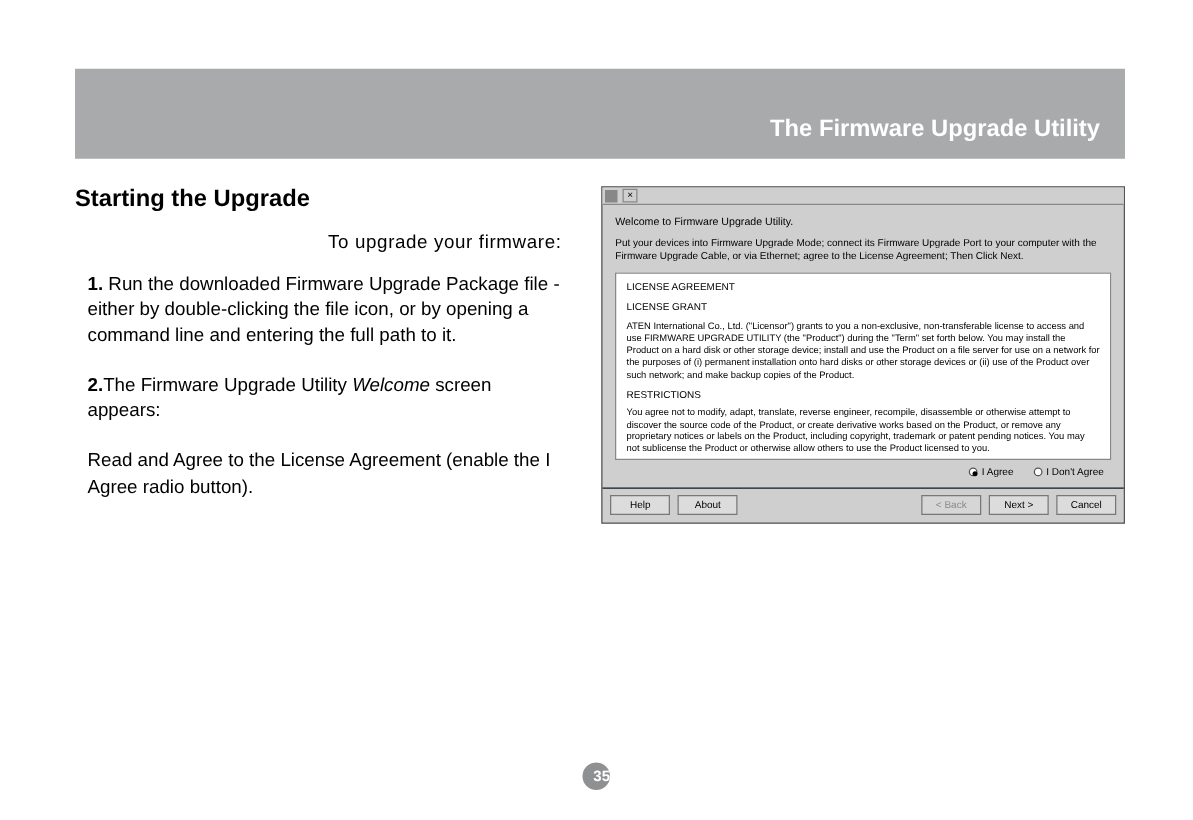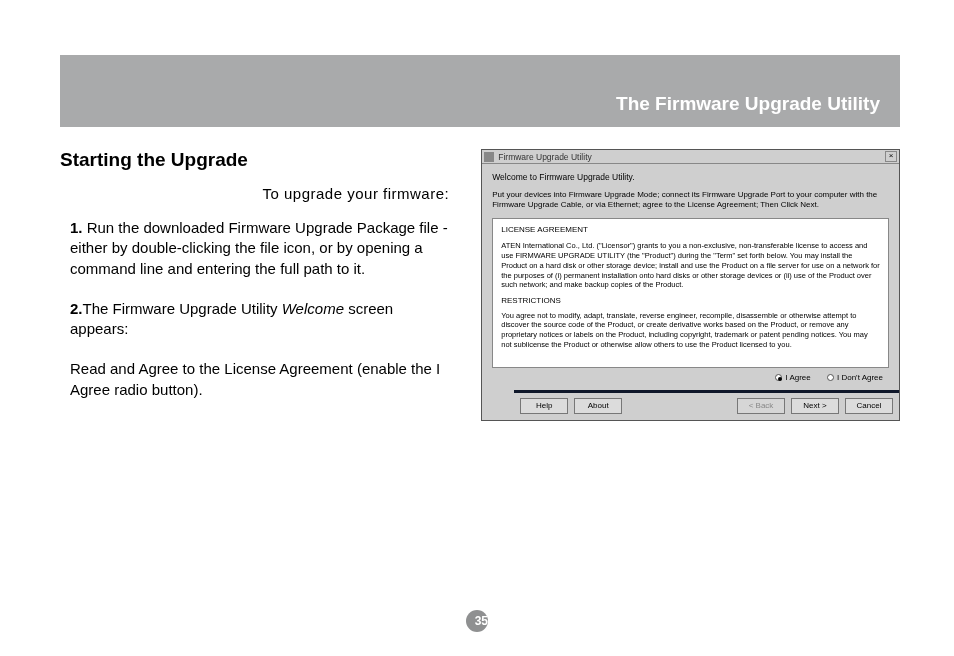--- a/index.html
+++ b/index.html
@@ -155,25 +155,24 @@
   }
   .radio-row .dot.sel::after {
     content:"";
     position:absolute;
     left:1.5px; top:1.5px;
     width:4px; height:4px;
     background:#000;
     border-radius:50%;
   }
   .btn-row {
-    border-top: 3px solid #0f172a;
+    border-top: 1px solid #0f172a;
     padding: 5px 6px 6px 6px;
     display: flex;
     gap: 6px;
-    margin-left: 32px;
   }
   .btn {
     border: 1px solid #777;
     background: #dcdcdc;
     font-size: 8px;
     height: 16px;
     line-height: 14px;
     text-align: center;
     min-width: 48px;
     padding: 0 6px;
@@ -216,28 +215,28 @@
       </div>
       <div class="step-sub">
         <span>Read and </span><span class="ital">Agree</span><span> to the License Agreement (enable the I Agree radio button).</span>
       </div>
     </div>
 
     <div class="right-col">
       <div class="dialog">
         <div class="titlebar">
           <div class="appicon"></div>
-          <div class="title-text">Firmware Upgrade Utility</div>
           <div class="close">×</div>
         </div>
         <div class="dialog-body">
           <div class="welcome-line">Welcome to Firmware Upgrade Utility.</div>
           <div class="instr-line">Put your devices into Firmware Upgrade Mode; connect its Firmware Upgrade Port to your computer with the Firmware Upgrade Cable, or via Ethernet; agree to the License Agreement; Then Click Next.</div>
           <div class="license-box">
             <div class="hdr">LICENSE AGREEMENT</div>
+            <div class="sub">LICENSE GRANT</div>
             <div class="para">ATEN International Co., Ltd. ("Licensor") grants to you a non-exclusive, non-transferable license to access and use FIRMWARE UPGRADE UTILITY (the "Product") during the "Term" set forth below. You may install the Product on a hard disk or other storage device; install and use the Product on a file server for use on a network for the purposes of (i) permanent installation onto hard disks or other storage devices or (ii) use of the Product over such network; and make backup copies of the Product.</div>
             <div class="sub">RESTRICTIONS</div>
             <div class="para">You agree not to modify, adapt, translate, reverse engineer, recompile, disassemble or otherwise attempt to discover the source code of the Product, or create derivative works based on the Product, or remove any proprietary notices or labels on the Product, including copyright, trademark or patent pending notices. You may not sublicense the Product or otherwise allow others to use the Product licensed to you.</div>
           </div>
           <div class="radio-row">
             <label><span class="dot sel"></span><span>I Agree</span></label>
             <label><span class="dot"></span><span>I Don't Agree</span></label>
           </div>
         </div>
         <div class="btn-row">

